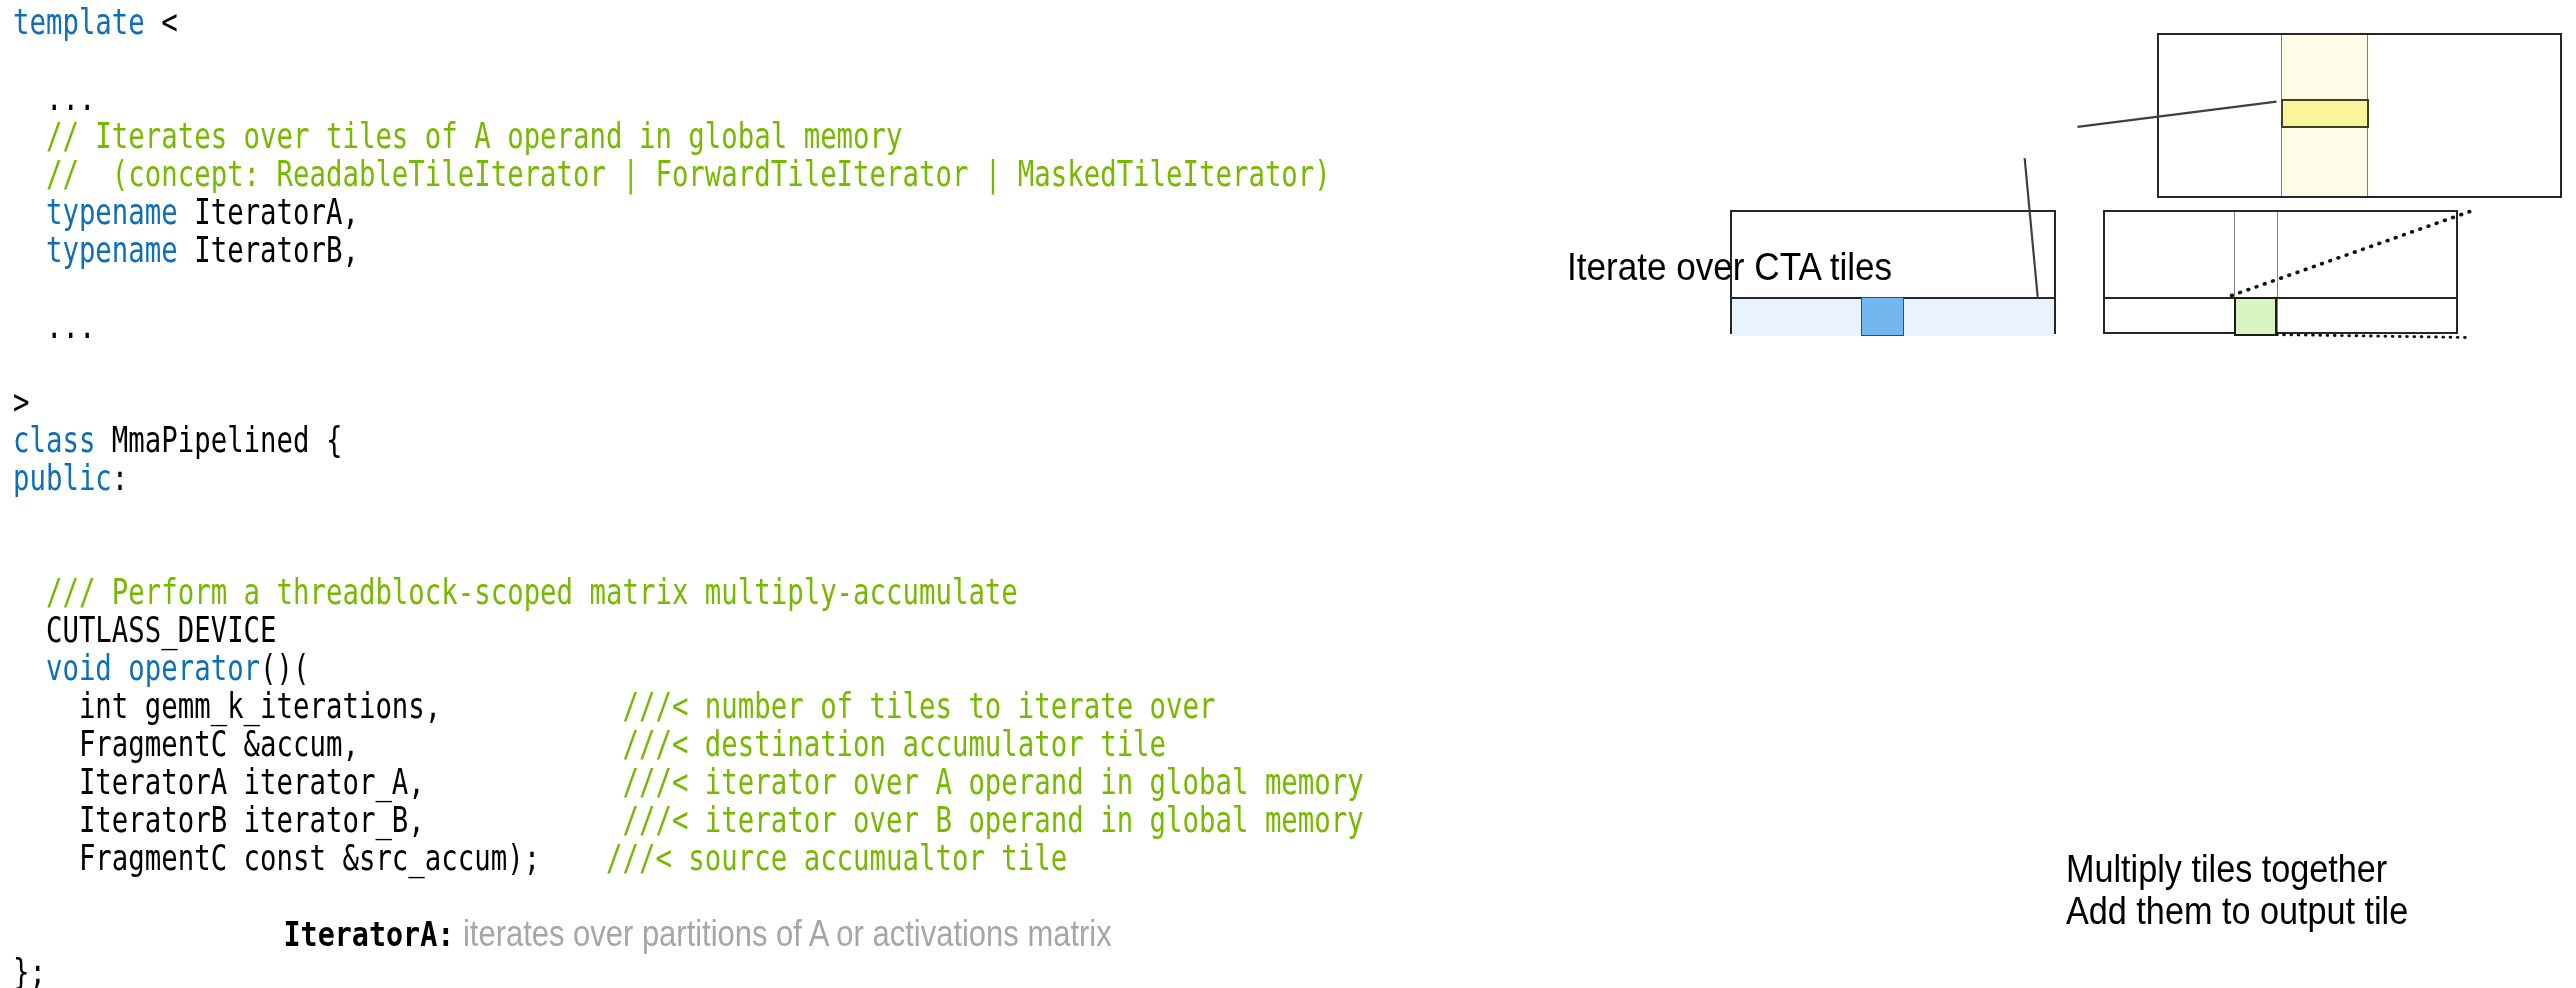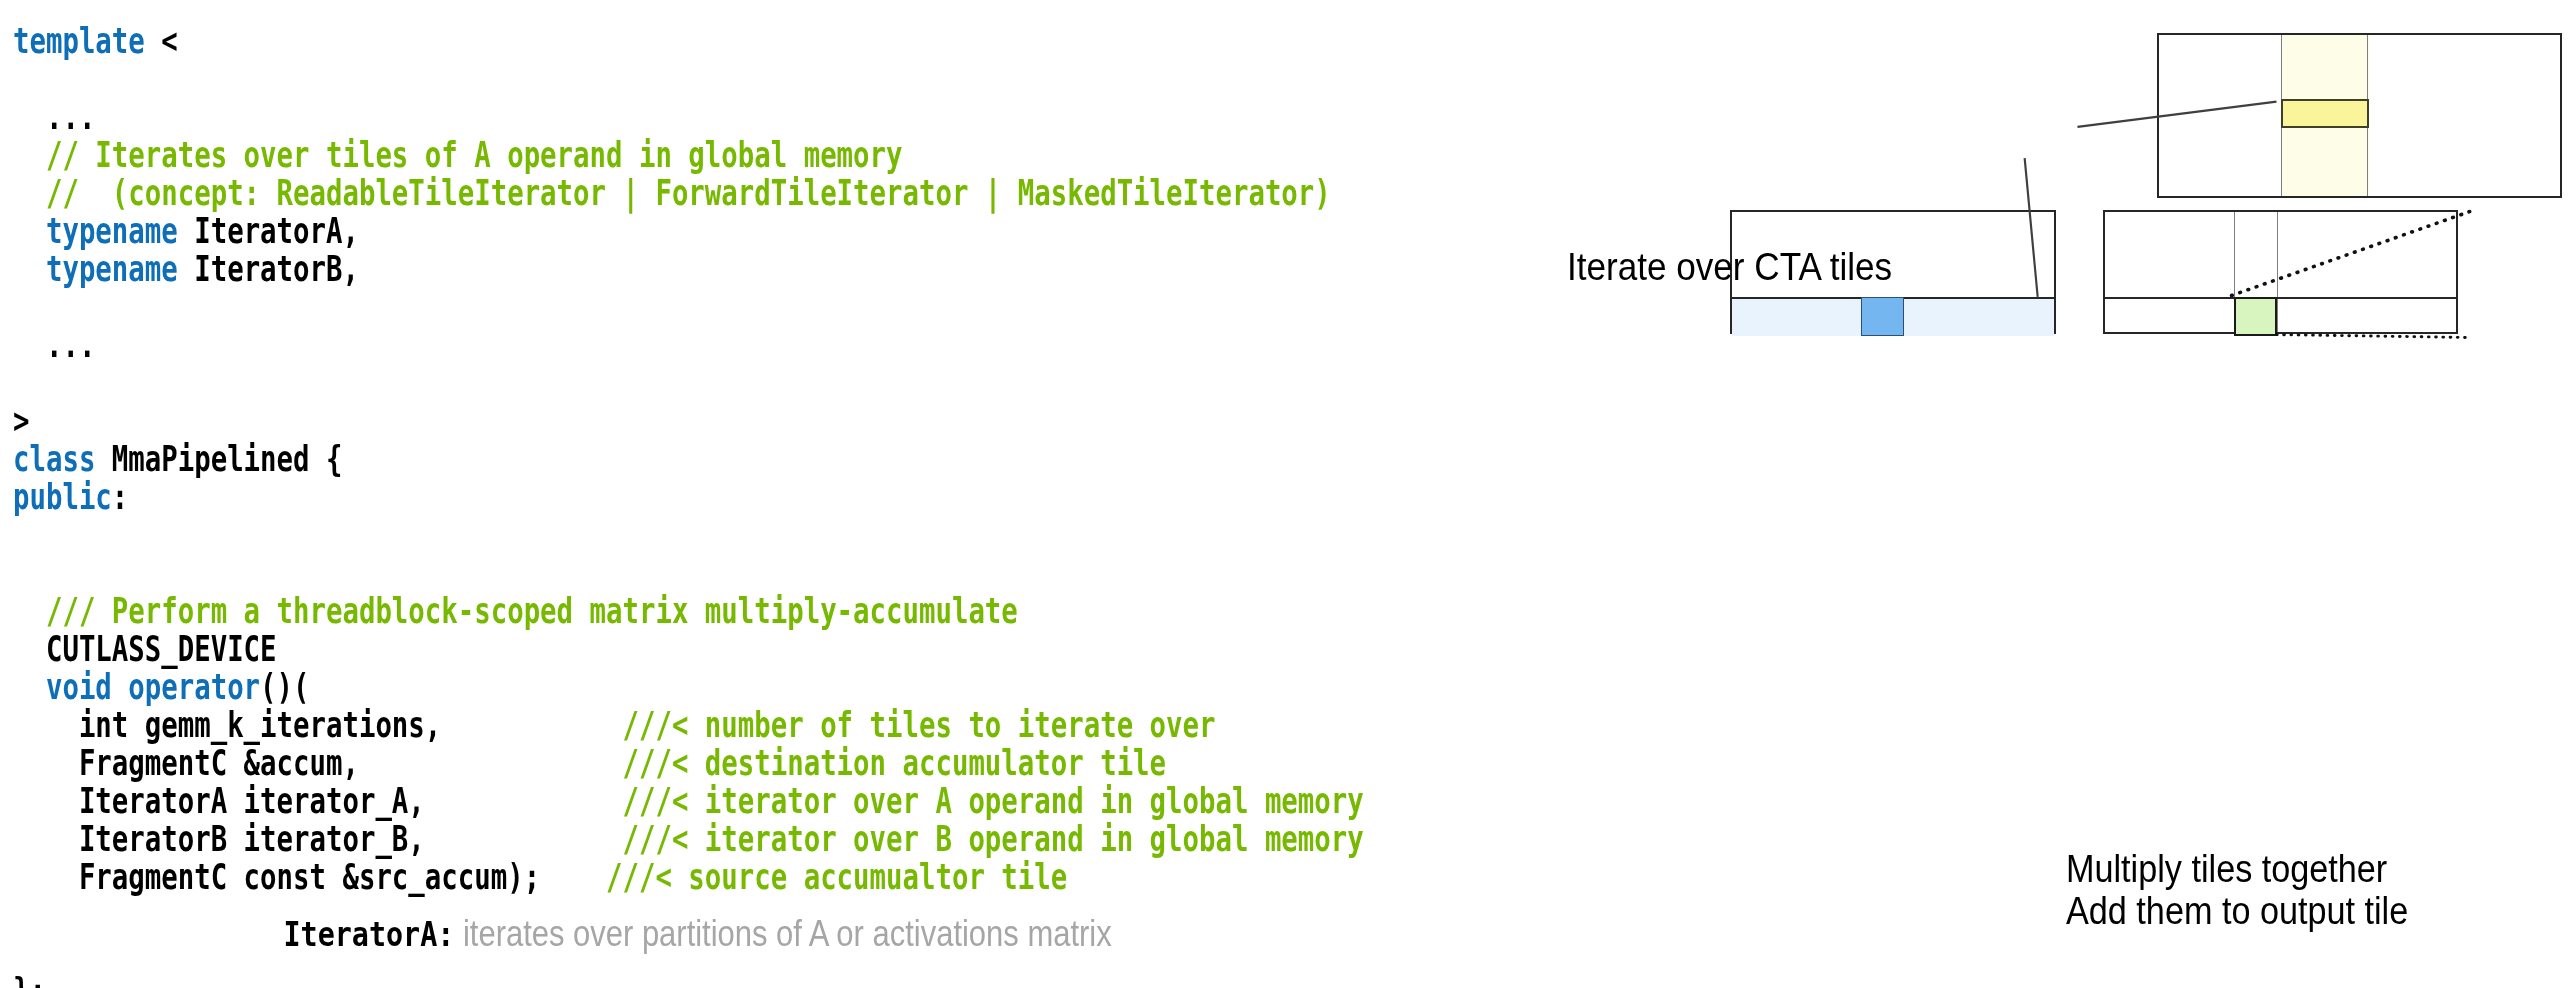--- a/index.html
+++ b/index.html
@@ -12,24 +12,23 @@
     height: 989px;
     position: relative;
     overflow: hidden;
     font-family: "Liberation Sans", sans-serif;
   }
 
   
   #code-pane {
     position: absolute;
     left: 13px;
-    top: 22px;
+    top: 3px;
     width: 1679px;
     height: 811px;
-    font-weight: bold;
   }
   .code-line {
     font-family: "DejaVu Sans Mono", "Liberation Mono", monospace;
     font-size: 36px;
     line-height: 38px;
     white-space: pre;
     color: #000000;
     font-stretch: condensed;
     transform: scaleX(0.76);
     transform-origin: left center;

